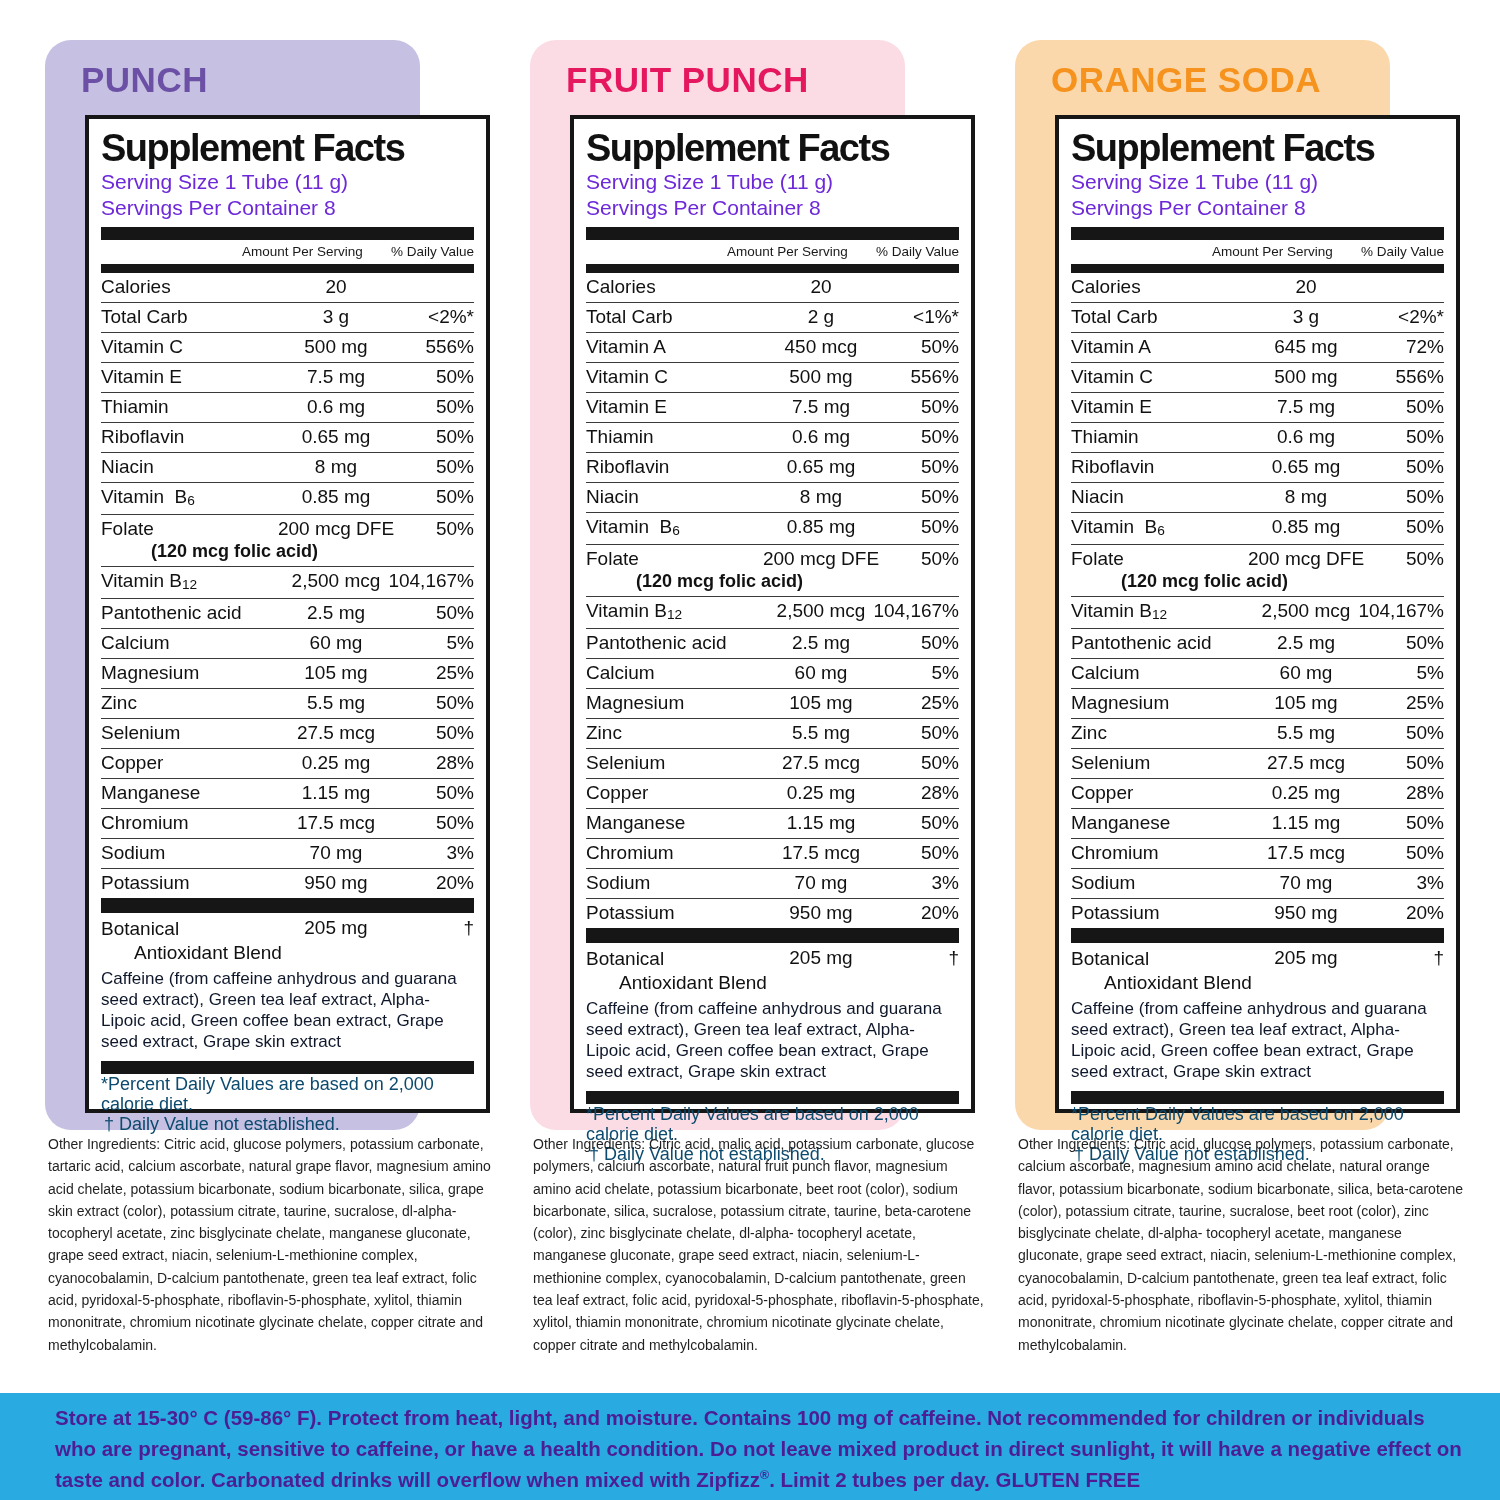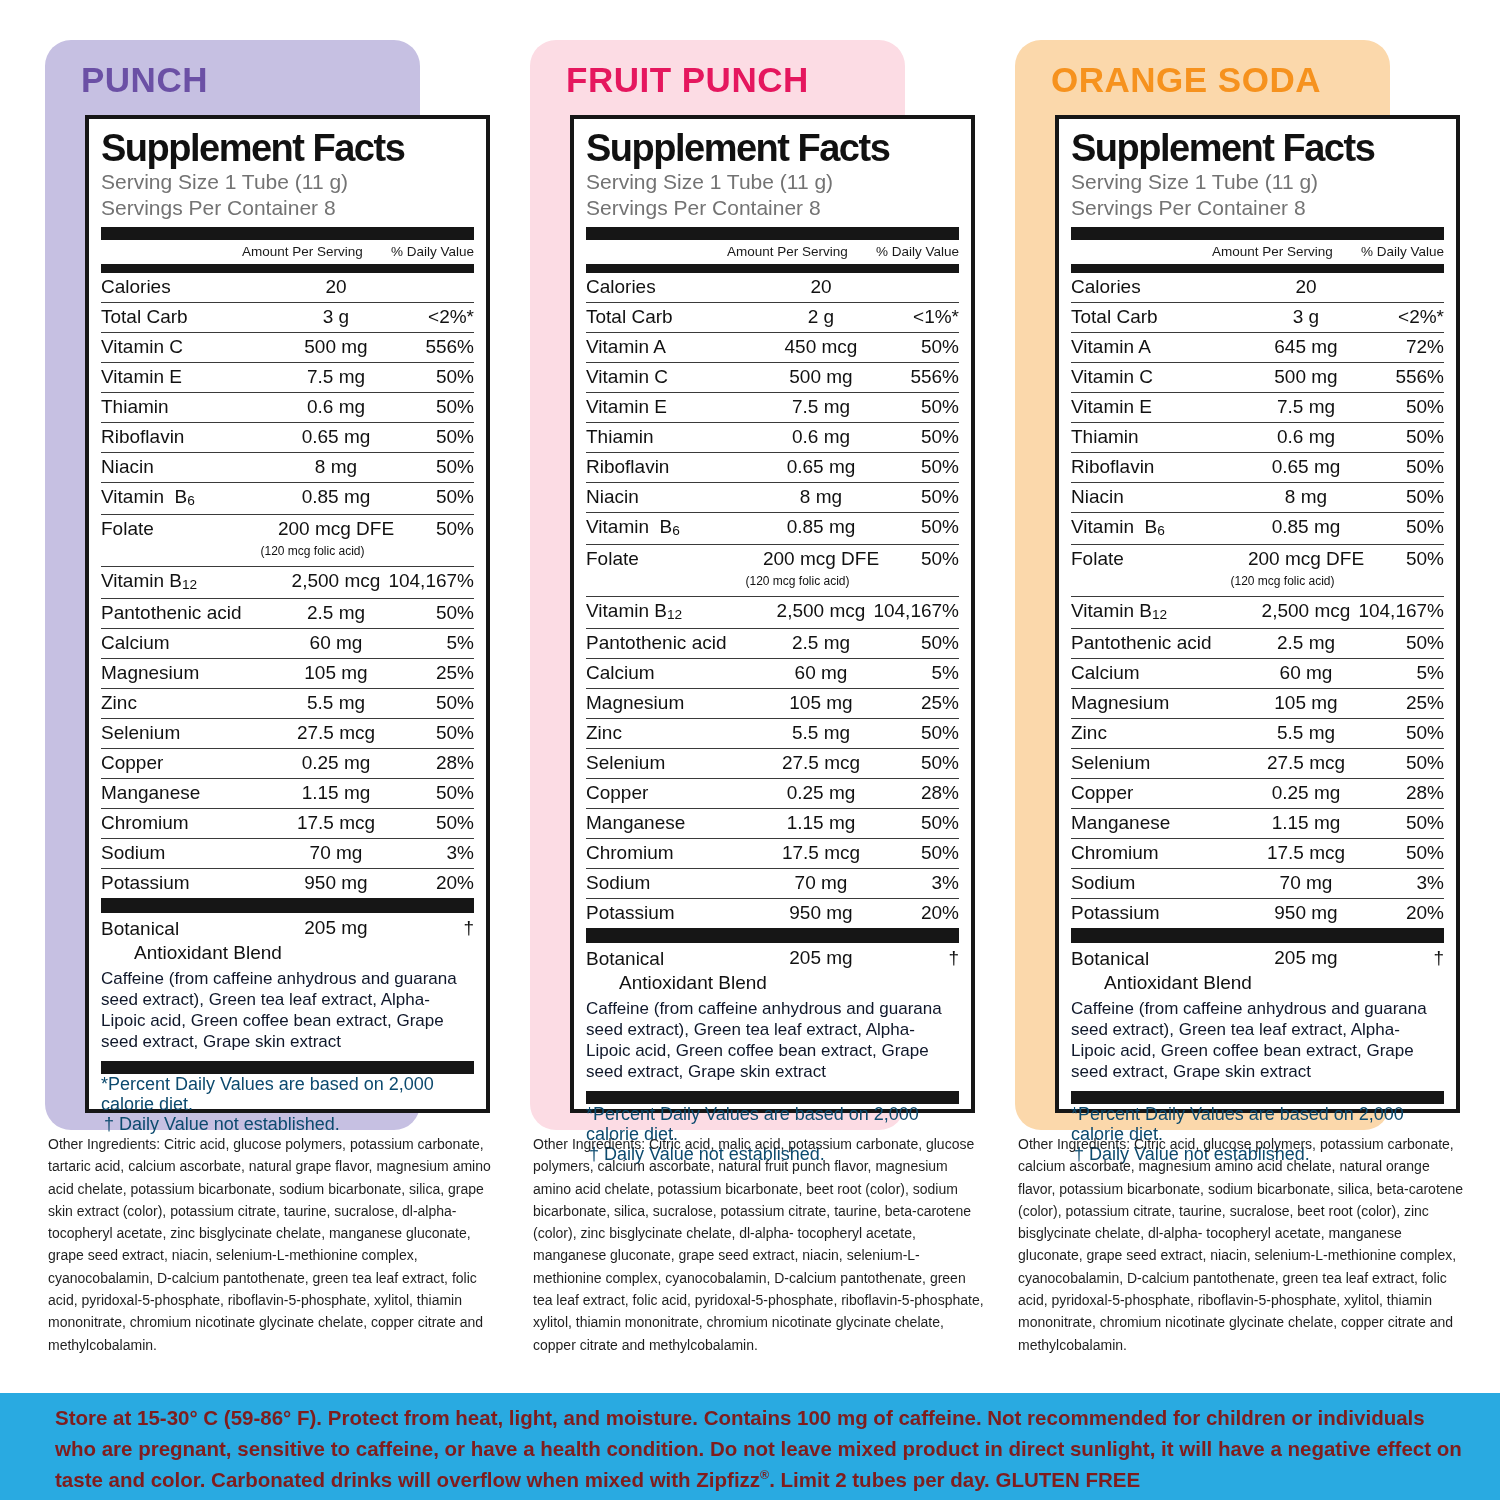--- a/index.html
+++ b/index.html
@@ -18,56 +18,56 @@
     position:absolute; left:36px; top:20px; font-size:35px; font-weight:700;
     letter-spacing:0.5px; color:var(--title); white-space:nowrap;
   }
 
   .facts-label {
     position:absolute; left:40px; top:75px; width:405px; height:998px;
     box-sizing:border-box; background:#ffffff; border:4px solid #161616;
     padding:6px 12px 8px 12px;
   }
   .facts-title { font-size:38px; font-weight:700; letter-spacing:-1.5px; line-height:42px; margin-top:2px; }
-  .serving-line { font-size:21px; line-height:26px; color:#737373; }
+  .serving-line { font-size:21px; line-height:26px; color:#6d28d9; }
   .bar { background:#161616; }
   .bar-a { height:13px; margin-top:6px; }
   .bar-b { height:9px; }
   .bar-c { height:15px; }
   .bar-d { height:13px; margin-top:5px; }
 
   .col-head { position:relative; height:24px; font-size:13.5px; color:#1a1a1a; }
   .amount-head { position:absolute; left:54%; top:4px; transform:translateX(-50%); white-space:nowrap; }
   .dv-head { position:absolute; right:0; top:4px; white-space:nowrap; }
 
   .rows { }
   .row { position:relative; padding:3px 0 4px 0; font-size:19px; line-height:22px; }
   .row + .row { border-top:1.5px solid #3a3a3a; }
   .cell-name { display:inline; white-space:pre; }
   .subnum { font-size:0.72em; position:relative; top:0.14em; }
   .cell-amount { position:absolute; left:63%; top:3px; transform:translateX(-50%); white-space:nowrap; }
   .cell-dv { position:absolute; right:0; top:3px; white-space:nowrap; }
-  .amount-note { text-align:center; padding-left:50px; font-size:12px; line-height:22px; }
+  .amount-note { padding-left:50px; font-size:18px; line-height:22px;font-weight:bold; }
 
   .botanical { position:relative; padding:4px 0 2px 0; font-size:19px; line-height:24px; }
   .bot-line2 { padding-left:5px;margin-left:28px; }
   .bot-desc { font-size:17px; line-height:21px; padding:1px 0 4px 0; color:#0f172a; }
 
   .footnote { font-size:18px; line-height:20px; margin-top:0; color:#0c4a6e; }
   .footnote-line2 { padding-left:3px; }
 
   .other-ingredients {
     position:absolute; left:3px; top:1093px; width:452px;
     font-size:14px; line-height:22.3px; color:#1f1f1f;
   }
 
   .storage-footer {
     position:absolute; left:0; top:1393px; width:1500px; height:107px;
     box-sizing:border-box; background:var(--footer-bg);
-    color:#7f1d1d; font-weight:700; font-size:20.5px; line-height:31px;
+    color:#4c1d95; font-weight:700; font-size:20.5px; line-height:31px;
     padding:9px 34px 0 55px;
   }
   .footer-strong { font-weight:700; }
   sup.reg { font-size:0.6em; vertical-align:super; line-height:0; }
 </style>
 </head>
 <body>
 
 <div class="page">
 

